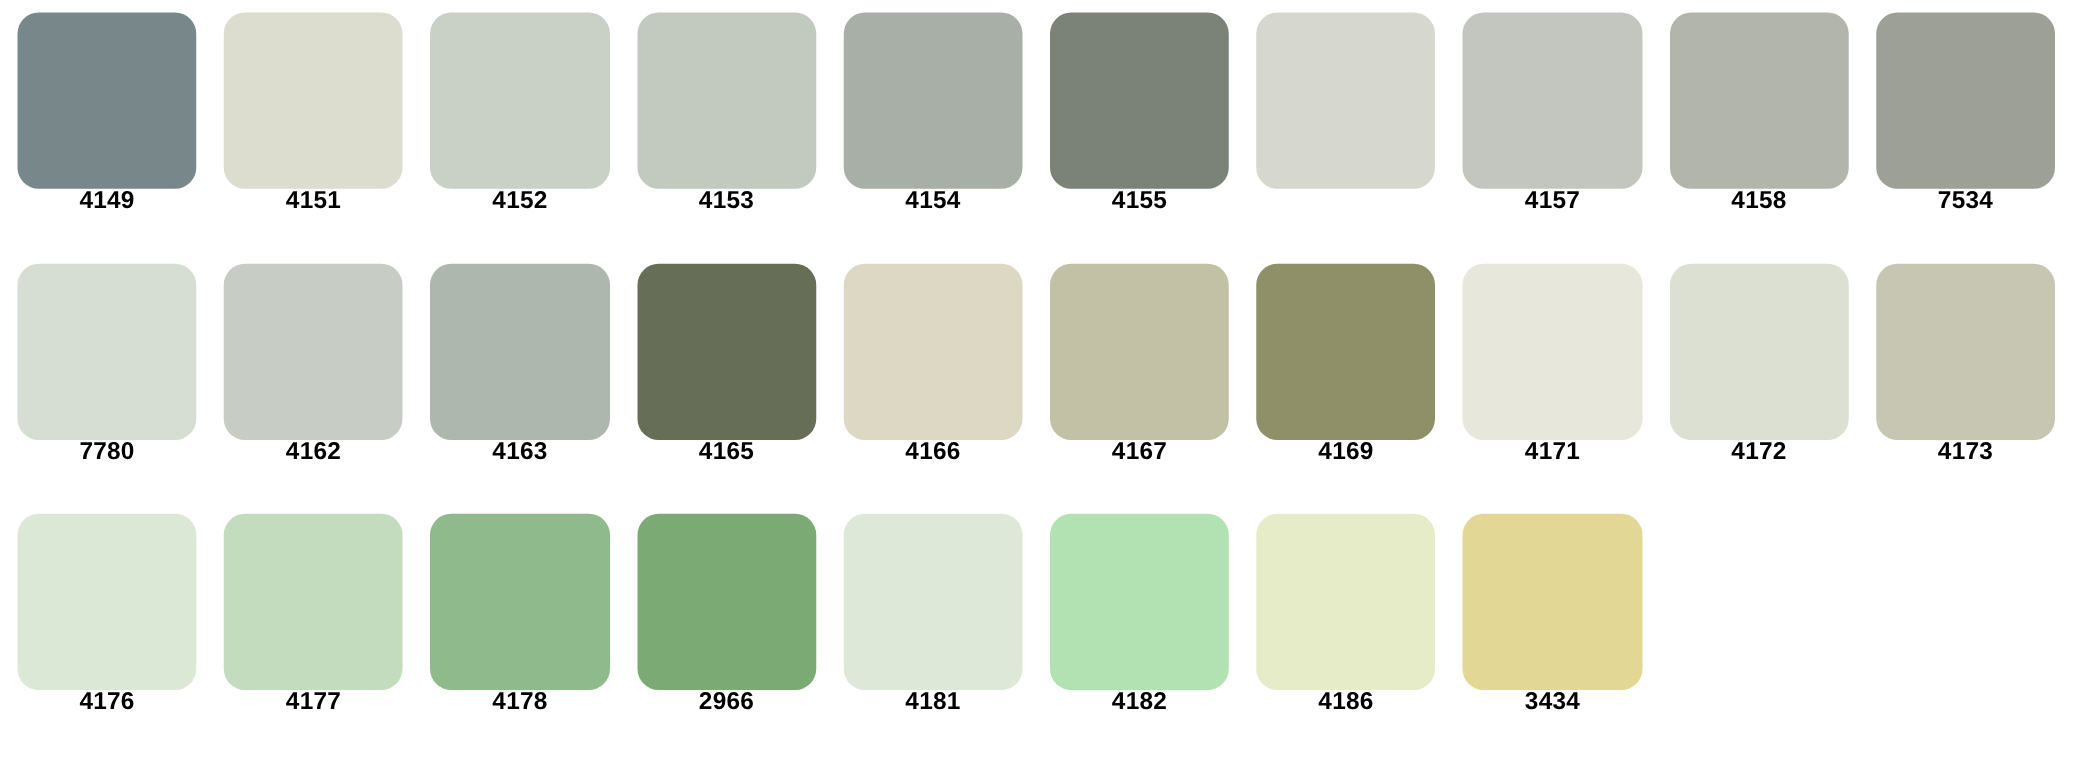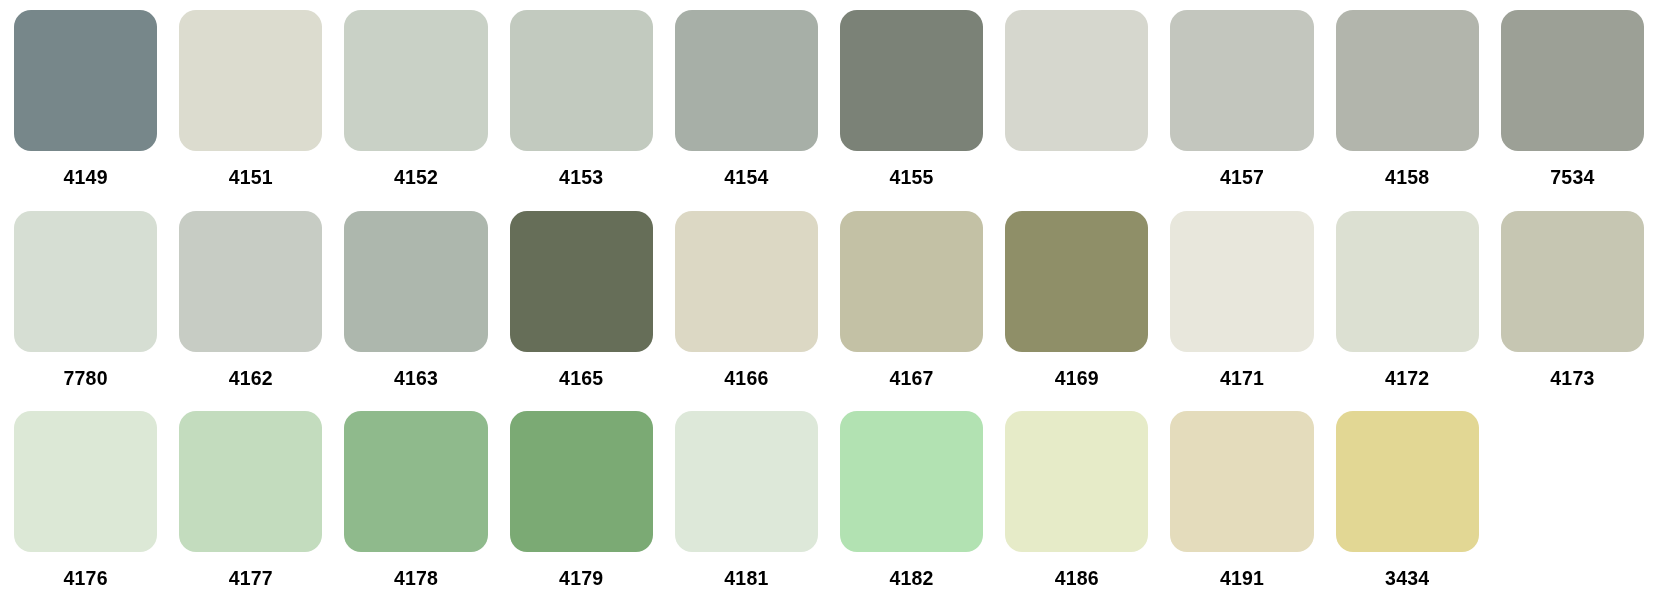--- a/index.html
+++ b/index.html
@@ -38,21 +38,20 @@
     border-radius: 17px;
     flex: 0 0 auto;
   }
   .swatch-label {
     text-align: center;
     font-size: 19.5px;
     font-weight: bold;
     color: #000000;
     letter-spacing: 0.2px;
     line-height: 1;
-    padding-top: 17px;
     font-family: "Liberation Sans", sans-serif;
   }
 </style>
 </head>
 <body>
 
 <div class="palette-grid">
     <div class="swatch-cell">
       <div class="swatch-chip" style="background-color: rgb(119, 135, 138);"></div>
       <div class="swatch-label">4149</div>
@@ -139,35 +138,31 @@
     <div class="swatch-cell">
       <div class="swatch-chip" style="background-color: rgb(195, 220, 190);"></div>
       <div class="swatch-label">4177</div>
     </div>
     <div class="swatch-cell">
       <div class="swatch-chip" style="background-color: rgb(143, 186, 140);"></div>
       <div class="swatch-label">4178</div>
     </div>
     <div class="swatch-cell">
       <div class="swatch-chip" style="background-color: rgb(123, 170, 116);"></div>
-      <div class="swatch-label">4179</div>
+      <div class="swatch-label">2966</div>
     </div>
     <div class="swatch-cell">
       <div class="swatch-chip" style="background-color: rgb(221, 232, 217);"></div>
       <div class="swatch-label">4181</div>
     </div>
     <div class="swatch-cell">
       <div class="swatch-chip" style="background-color: rgb(178, 226, 178);"></div>
       <div class="swatch-label">4182</div>
     </div>
     <div class="swatch-cell">
       <div class="swatch-chip" style="background-color: rgb(230, 235, 200);"></div>
       <div class="swatch-label">4186</div>
     </div>
     <div class="swatch-cell">
-      <div class="swatch-chip" style="background-color: rgb(228, 220, 188);"></div>
-      <div class="swatch-label">4191</div>
-    </div>
-    <div class="swatch-cell">
       <div class="swatch-chip" style="background-color: rgb(226, 215, 148);"></div>
       <div class="swatch-label">3434</div>
     </div>
   </div>
 
 </body></html>

